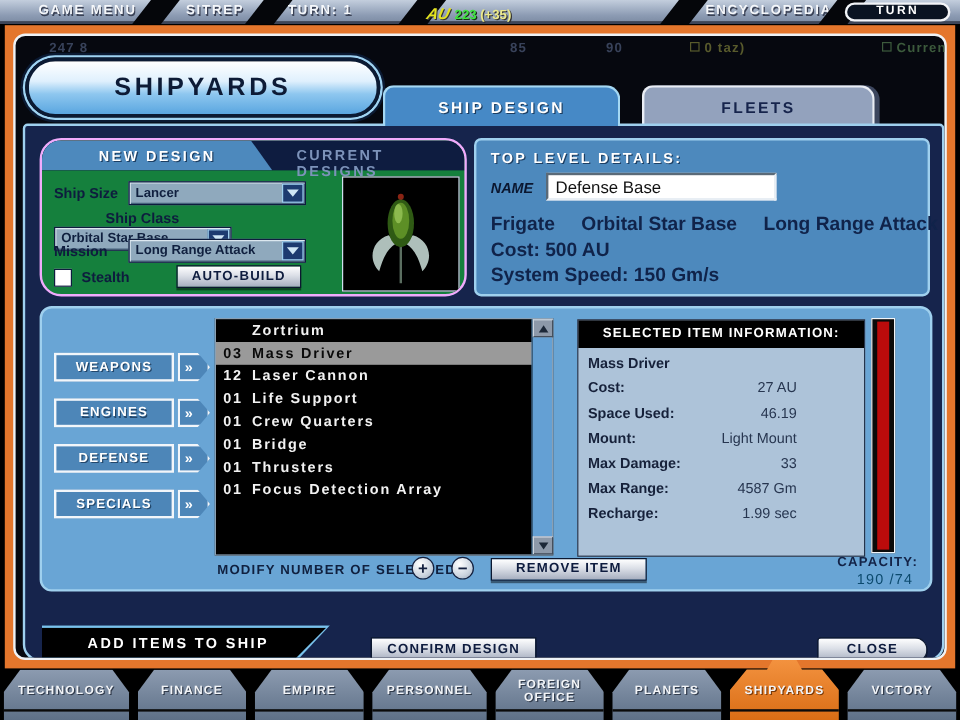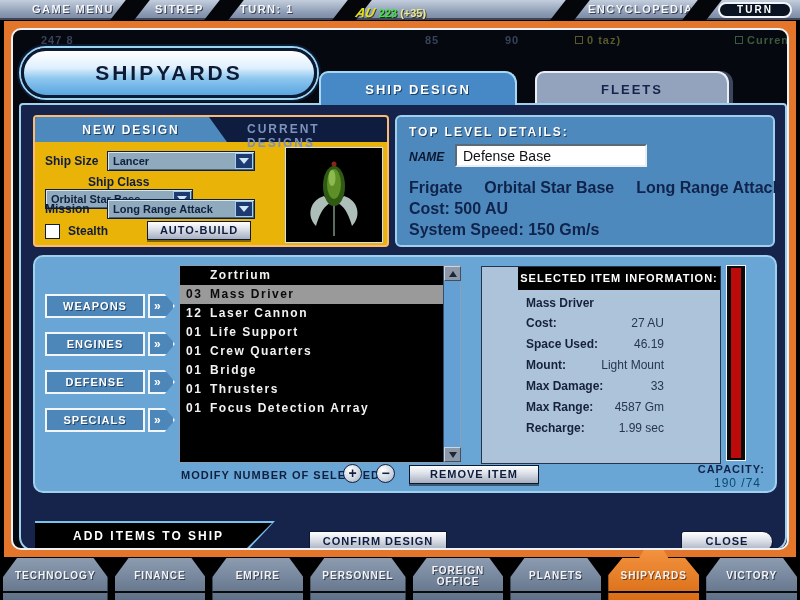--- a/index.html
+++ b/index.html
@@ -25,21 +25,21 @@
   .tb-encyclopedia { left:588px; }
   .tb-div { position:absolute; top:0; width:24px; height:20px; background:#05060a; transform:skewX(-38deg); }
   .tb-div1 { left:118px; } .tb-div2 { left:212px; } .tb-div3 { left:340px; }
   .tb-div4 { left:558px; } .tb-div5 { left:690px; }
   .tb-currency { position:absolute; left:356px; top:3px; white-space:nowrap; }
   .au-glyph { display:inline-block; transform:skewX(-14deg); font-weight:bold; font-style:italic;
     font-size:13px; color:#e3e31f; text-shadow:1px 1px 0 #333; }
   .au-value { font-size:11px; font-weight:bold; color:#3fe43f; margin-left:4px; text-shadow:1px 1px 0 #143214; }
   .au-delta { font-size:11px; font-weight:bold; color:#ece98a; margin-left:3px; text-shadow:1px 1px 0 #333; }
   .turn-btn {
-    position:absolute; right:8px; top:2px; width:74px; height:16px; border-radius:9px;
+    position:absolute; right:8px; top:2px; width:88px; height:16px; border-radius:9px;
     background:#0a1322; border:2px solid #f2f4f8; color:#fff; font-size:10px; font-weight:bold;
     letter-spacing:2px; text-align:center; line-height:12px; cursor:pointer;
   }
   
   .window { position:absolute; left:4px; top:21px; width:792px; height:536px; background:#e4762c; }
   .window-inner {
     position:absolute; inset:7px; background:#06080f;
     border:2px solid #eef2f6; border-radius:10px; overflow:hidden;
   }
   
@@ -71,21 +71,21 @@
     color:#16244c; box-shadow:4px 0 0 #3c465e;
   }
   
   .content {
     position:absolute; left:6px; top:73px; width:768px; height:448px;
     background:#16244c; border:2px solid #9fd0ee; border-radius:4px 4px 14px 14px;
   }
   
   .nd-panel {
     position:absolute; left:12px; top:10px; width:356px; height:132px;
-    background:#eab308; border:2px solid #fdba74; border-radius:4px; overflow:hidden;
+    background:#15803d; border:2px solid #f0abfc; border-radius:18px; overflow:hidden;
   }
   .nd-header { position:absolute; left:0; top:0; right:0; height:25px; background:#0e1c40; }
   .nd-tab-active {
     position:absolute; left:0; top:0; width:192px; height:25px; background:#4d89bd;
     clip-path:polygon(0 0, calc(100% - 18px) 0, 100% 100%, 0 100%);
     display:flex; align-items:center; justify-content:center;
     color:#fff; font-size:12px; font-weight:bold; letter-spacing:2px; text-shadow:1px 1px 0 #1d3f63;
     cursor:pointer;
   }
   .nd-tab-inactive {
@@ -168,21 +168,20 @@
     display:flex; align-items:center; justify-content:center; cursor:pointer; }
   .sb-up { top:0; } .sb-dn { bottom:0; }
   .tri-up { width:0; height:0; border-left:4px solid transparent; border-right:4px solid transparent;
     border-bottom:6px solid #1c2838; }
   .tri-dn { width:0; height:0; border-left:4px solid transparent; border-right:4px solid transparent;
     border-top:6px solid #1c2838; }
   
   .info-panel {
     position:absolute; left:446px; top:9px; width:240px; height:198px; background:#adc3d9;
     border:1px solid #24344c;
-    padding-left:36px;
   }
   .info-header { height:23px; background:#000; color:#fff; font-size:11px; font-weight:bold;
     letter-spacing:1px; text-align:center; line-height:23px; }
   .info-name { padding:6px 0 2px 8px; font-size:12px; font-weight:bold; color:#16213a; }
   .info-row { display:flex; padding:0 56px 0 8px; height:21px; align-items:center; }
   .info-label { flex:1; font-size:12px; font-weight:bold; color:#16213a; }
   .info-value { font-size:12px; color:#273650; }
   
   .cap-bar { position:absolute; left:691px; top:8px; width:20px; height:196px;
     background:#0a0a0a; border:1px solid #f0f4f8; }

